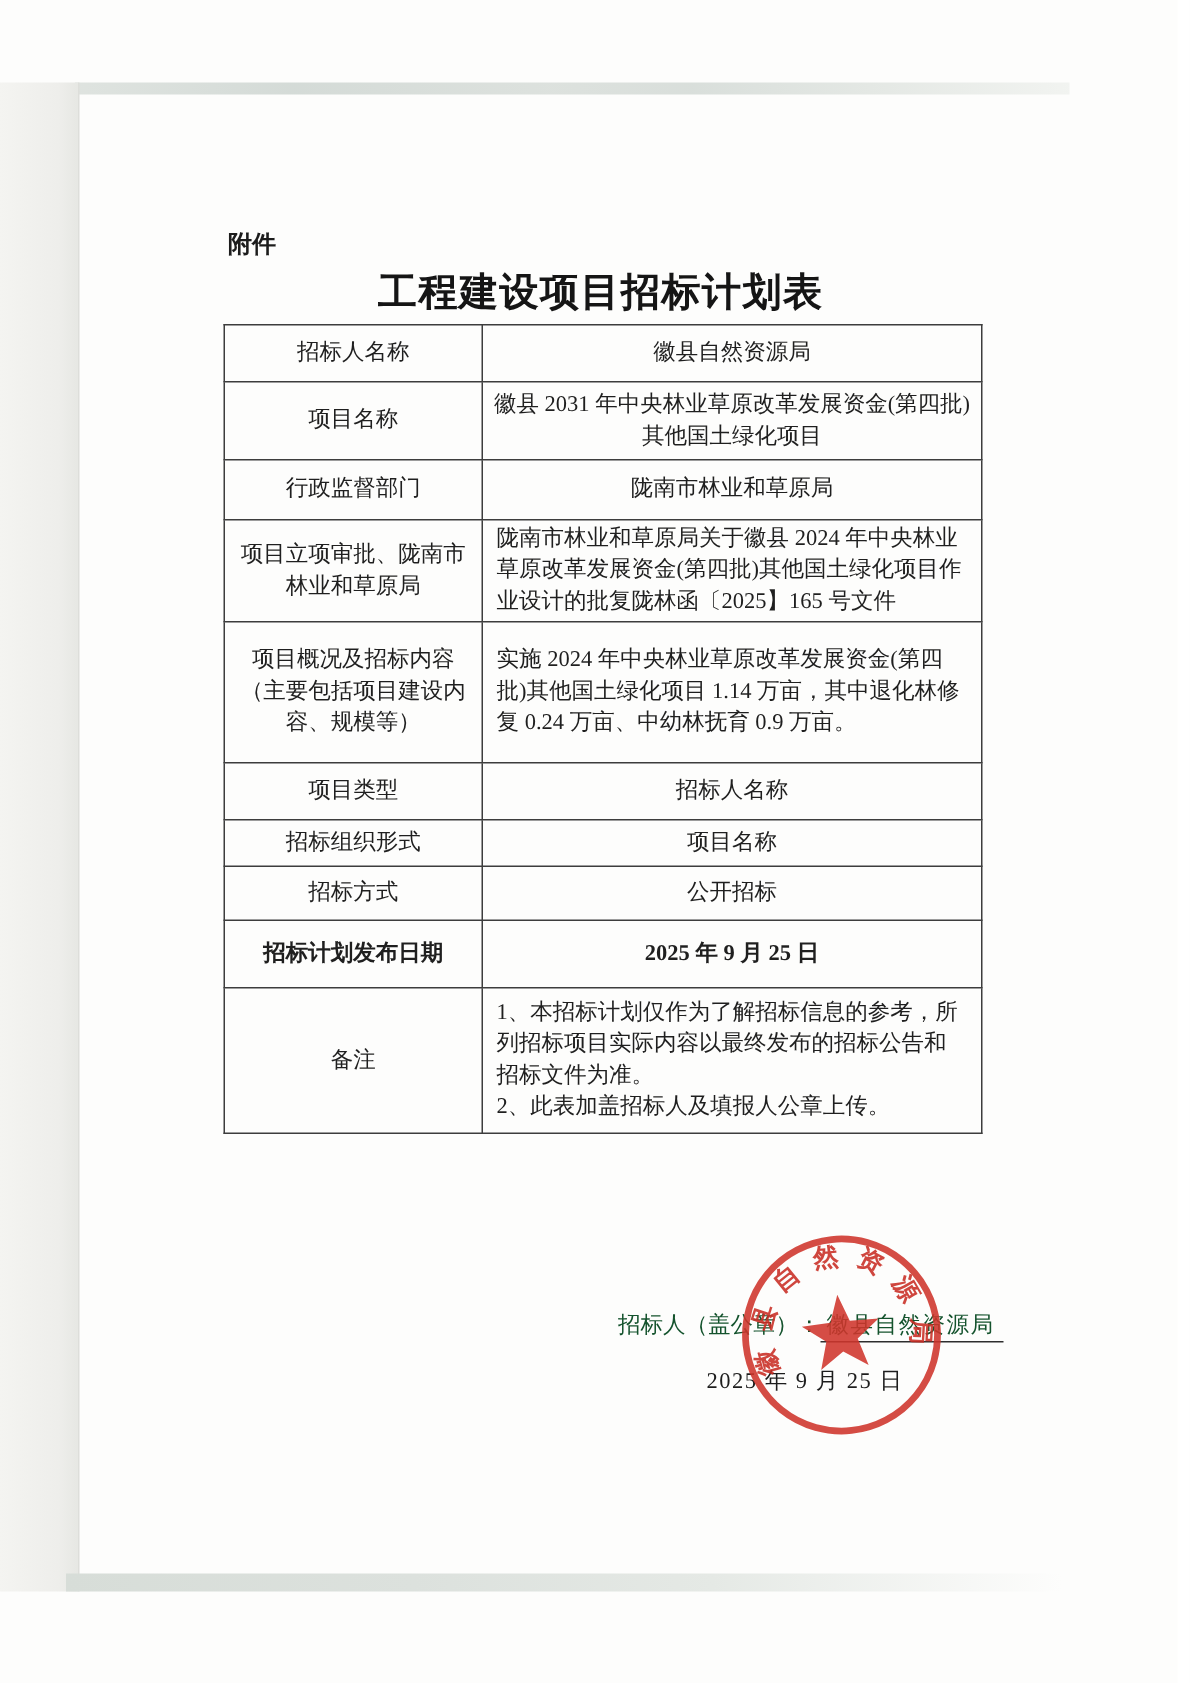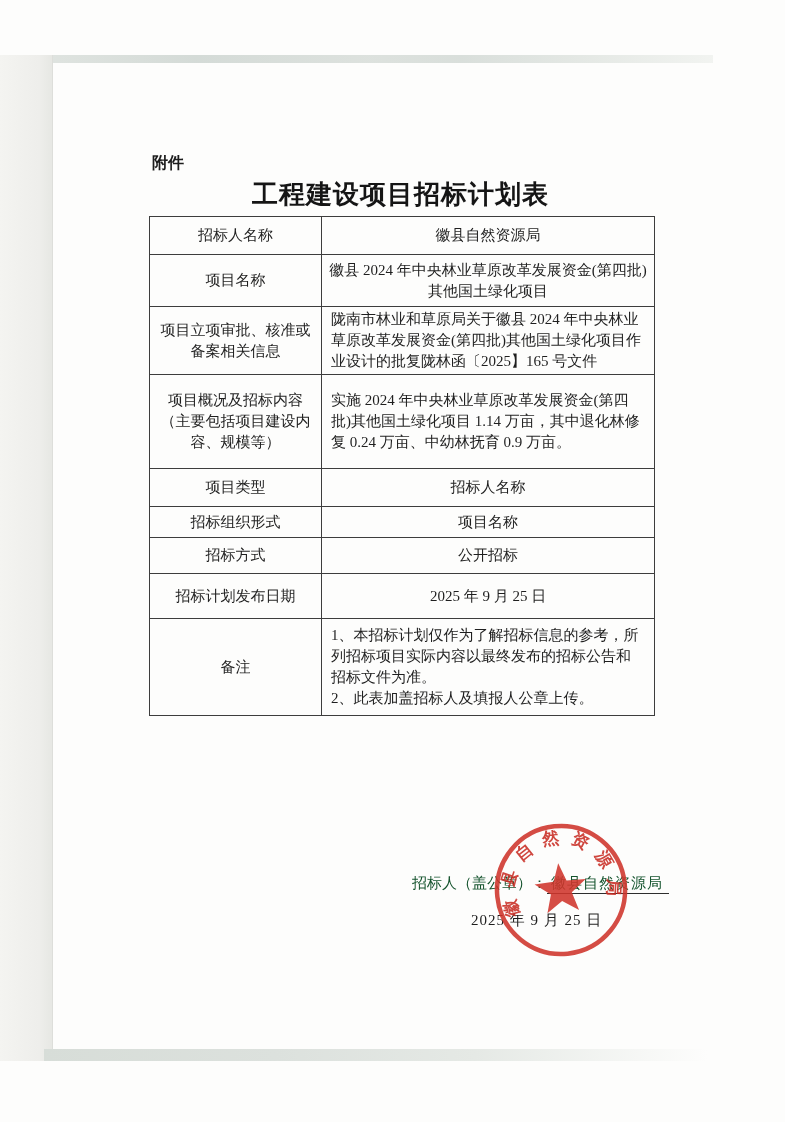--- a/index.html
+++ b/index.html
@@ -49,21 +49,21 @@
     font-size:15px;line-height:1.4;color:#1f1f1f;
     text-align:center;vertical-align:middle;
     padding:2px 6px;overflow:hidden;
   }
   .plan-table col.c1{width:172px;}
   .plan-table col.c2{width:333px;}
   .plan-table td.left{text-align:left;padding:2px 9px;}
   tr.r1{height:38px;} tr.r2{height:52px;font-family:Liberation Serif, serif;} tr.r3{height:40px;}
   tr.r4{height:65px;} tr.r5{height:94px;} tr.r6{height:38px;}
   tr.r7{height:37px;} tr.r8{height:31px;} tr.r9{height:36px;}
-  tr.r10{height:46px;} tr.r11{height:45px;} tr.r12{height:97px;}
+  tr.r10{height:46px;} tr.r11{height:45px;font-weight:bold;} tr.r12{height:97px;}
   .sig{
     position:absolute;left:412px;top:874px;
     font-size:15px;color:#14532d;white-space:nowrap;
   }
   .sig-name{
     border-bottom:1.5px solid #2e2e2e;
     padding:0 6px 2px 4px;letter-spacing:1px;
   }
   .sig-date{
     position:absolute;left:471px;top:911px;
@@ -92,24 +92,28 @@
         <col class="c1">
         <col class="c2">
       </colgroup>
     <tbody>
         <tr class="r1">
       <td>招标人名称</td>
       <td>徽县自然资源局</td>
     </tr>
     <tr class="r2">
       <td>项目名称</td>
-      <td>徽县 2024 年中央林业草原改革发展资金(第四批)其他国土绿化项目</td>
+      <td>徽县 2031 年中央林业草原改革发展资金(第四批)其他国土绿化项目</td>
+    </tr>
+    <tr class="r3">
+      <td>行政监督部门</td>
+      <td>陇南市林业和草原局</td>
     </tr>
     <tr class="r4">
-      <td>项目立项审批、核准或备案相关信息</td>
+      <td>项目立项审批、陇南市林业和草原局</td>
       <td class="left">陇南市林业和草原局关于徽县 2024 年中央林业草原改革发展资金(第四批)其他国土绿化项目作业设计的批复陇林函〔2025】165 号文件</td>
     </tr>
     <tr class="r5">
       <td>项目概况及招标内容（主要包括项目建设内容、规模等）</td>
       <td class="left">实施 2024 年中央林业草原改革发展资金(第四批)其他国土绿化项目 1.14 万亩，其中退化林修复 0.24 万亩、中幼林抚育 0.9 万亩。</td>
     </tr>
     <tr class="r6">
       <td>项目类型</td>
       <td>招标人名称</td>
     </tr>

